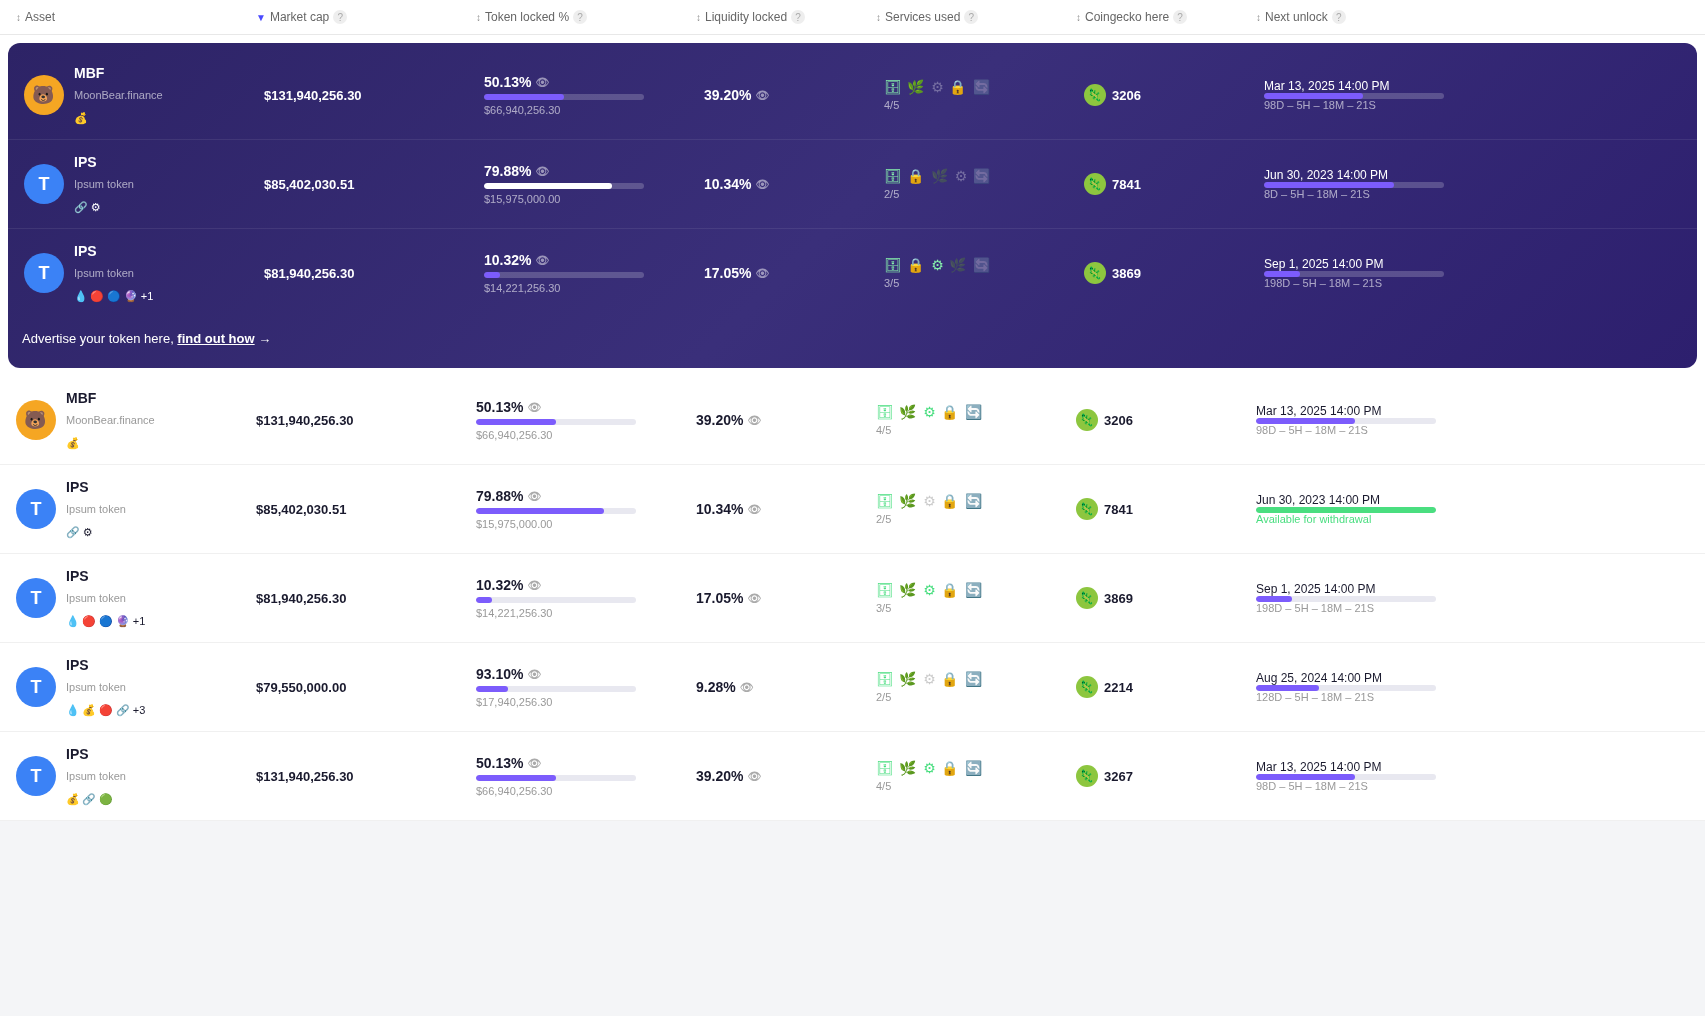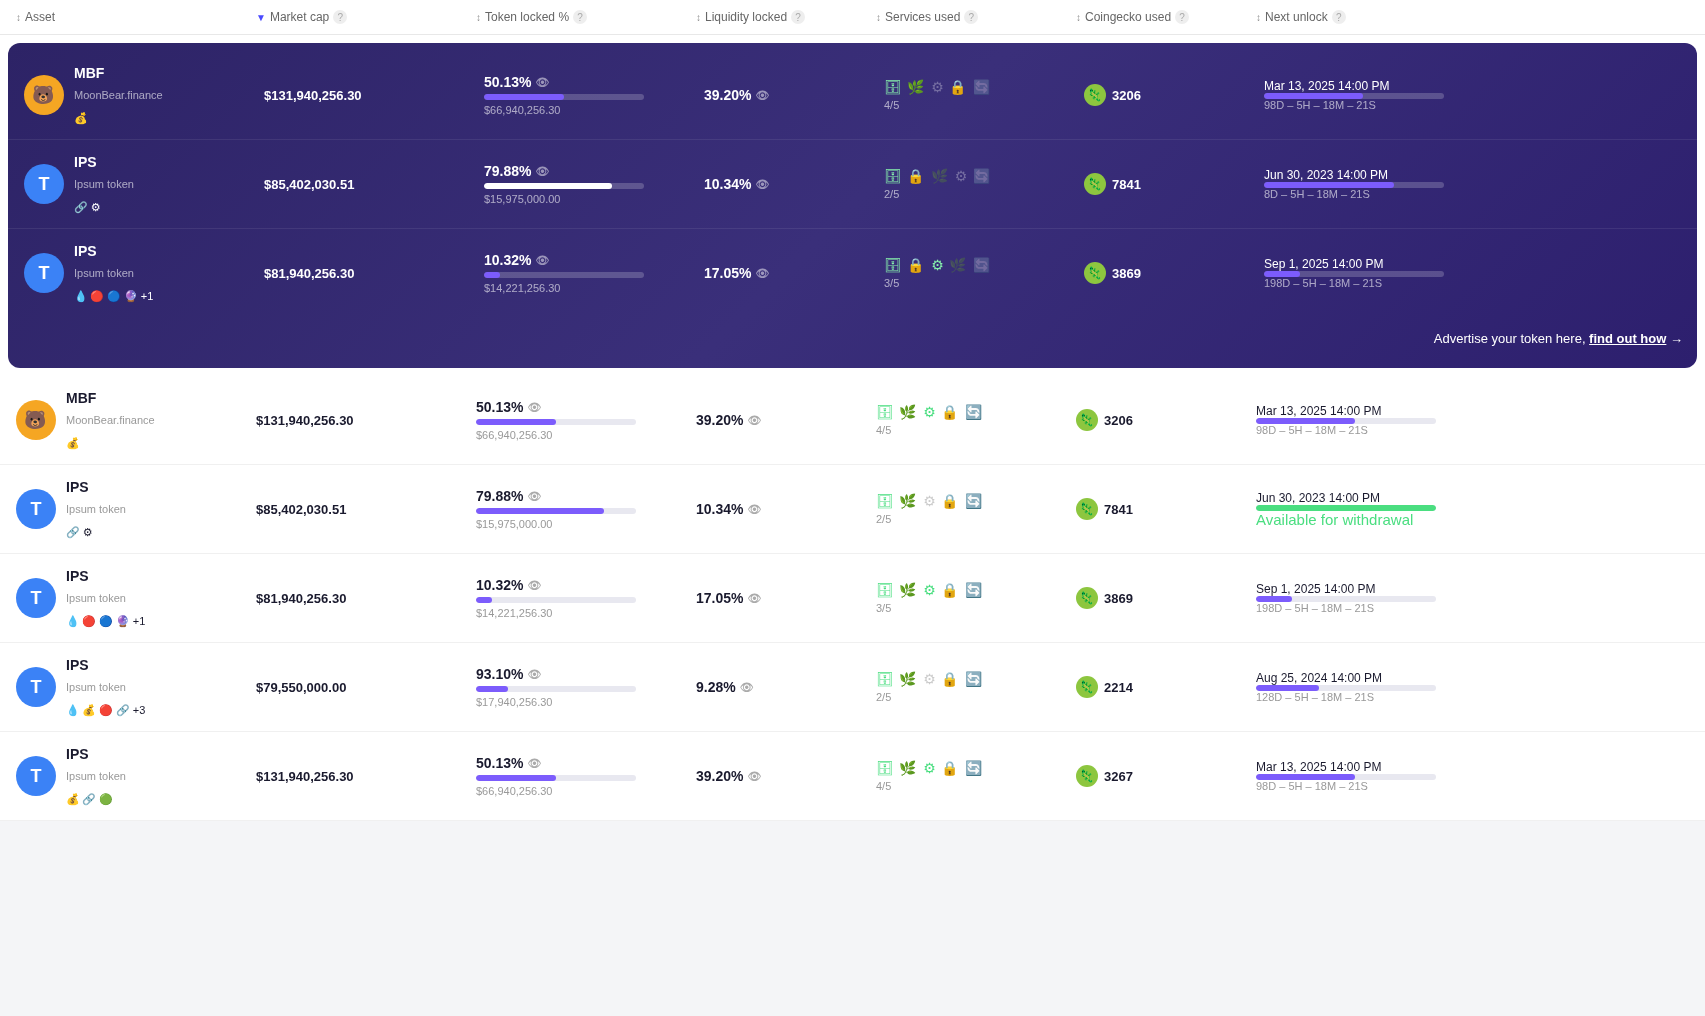--- a/index.html
+++ b/index.html
@@ -41,21 +41,21 @@
       display: grid;
       grid-template-columns: 240px 220px 220px 180px 200px 180px 220px;
       padding: 14px 16px;
       align-items: center;
       color: #fff;
       border-bottom: 1px solid rgba(255,255,255,0.08);
     }
     .featured-row:last-of-type { border-bottom: none; }
 
     .advertise-bar {
-      text-align: right;
+      text-align: left;
       padding: 14px;
       color: #ccc;
       font-size: 13px;
     }
     .advertise-bar a { color: #fff; font-weight: 600; text-decoration: underline; }
     .advertise-bar span { color: #fff; }
 
     
     .normal-row {
       display: grid;
@@ -113,21 +113,21 @@
     .cg-rank { font-weight: 600; }
 
     
     .unlock-cell { display: flex; flex-direction: column; gap: 0; }
     .unlock-date { font-size: 12px; font-weight: 500; }
     .unlock-progress-bg { background: #e8e8f0; border-radius: 4px; height: 6px; width: 180px; overflow: hidden; }
     .unlock-progress-bg-dark { background: rgba(255,255,255,0.2); border-radius: 4px; height: 6px; width: 180px; overflow: hidden; }
     .unlock-fill-purple { background: #7c5cfc; border-radius: 4px; height: 100%; }
     .unlock-countdown { font-size: 11px; color: #999; }
     .unlock-countdown-dark { font-size: 11px; color: rgba(255,255,255,0.6); }
-    .unlock-available { font-size: 15px; color: #4ade80; }
+    .unlock-available { font-size: 11px; color: #4ade80; }
 
     .eye-icon { font-size: 11px; color: #aaa; cursor: pointer; }
     .eye-icon-dark { font-size: 11px; color: rgba(255,255,255,0.5); cursor: pointer; }
 
     .ticker-dark { color: #fff; font-weight: 700; font-size: 14px; }
     .market-cap-dark { font-weight: 600; font-size: 13px; color: #fff; }
     .liquidity-pct-dark { color: #fff; font-weight: 700; font-size: 14px; display: flex; align-items: center; gap: 4px; }
     .cg-rank-dark { color: #fff; font-weight: 600; }
     .unlock-date-dark { font-size: 12px; font-weight: 500; color: #fff; }
   </style>
@@ -156,21 +156,21 @@
       <span>Liquidity locked</span>
       <span class="help-icon">?</span>
     </div>
     <div class="col-header">
       <span class="sort-icon">↕</span>
       <span>Services used</span>
       <span class="help-icon">?</span>
     </div>
     <div class="col-header">
       <span class="sort-icon">↕</span>
-      <span>Coingecko used</span>
+      <span>Coingecko here</span>
       <span class="help-icon">?</span>
     </div>
     <div class="col-header">
       <span class="sort-icon">↕</span>
       <span>Next unlock</span>
       <span class="help-icon">?</span>
     </div>
   </div>
 
   <div class="featured-section">

